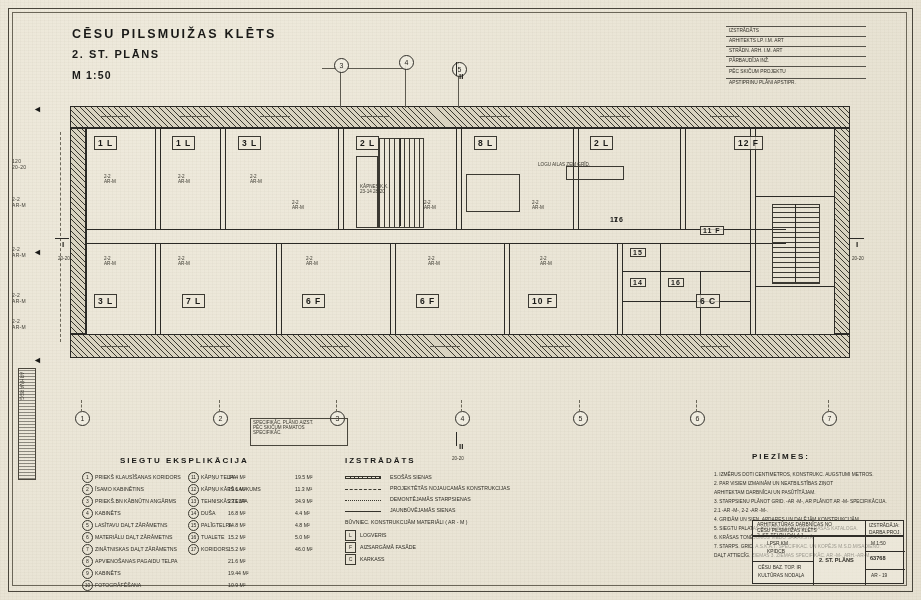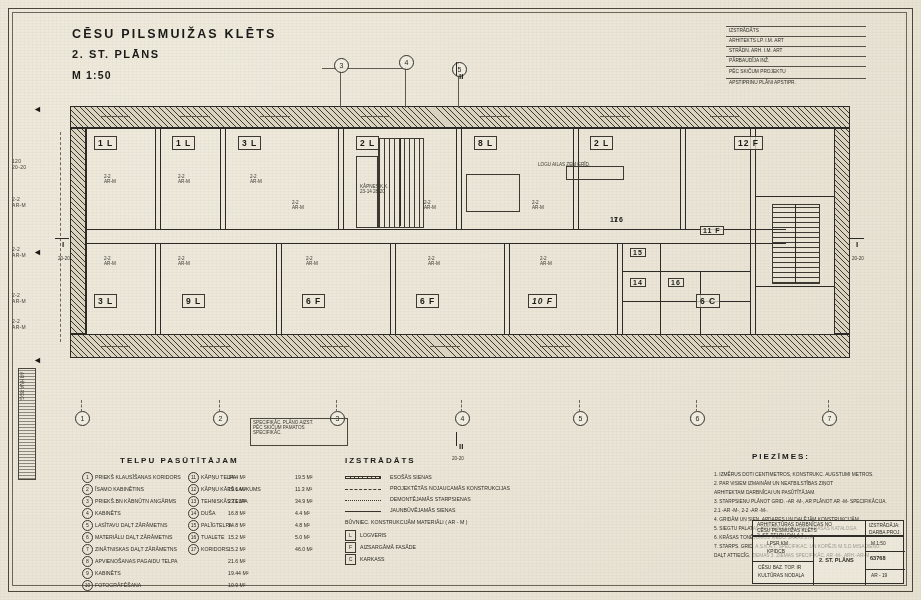--- a/index.html
+++ b/index.html
@@ -199,24 +199,24 @@
 
     <div class="rlabel" style="left:34px;top:40px;">1 L</div>
     <div class="rlabel" style="left:112px;top:40px;">1 L</div>
     <div class="rlabel" style="left:178px;top:40px;">3 L</div>
     <div class="rlabel" style="left:296px;top:40px;">2 L</div>
     <div class="rlabel" style="left:414px;top:40px;">8 L</div>
     <div class="rlabel" style="left:530px;top:40px;">2 L</div>
     <div class="rlabel" style="left:636px;top:40px;margin-left:38px;">12 F</div>
 
     <div class="rlabel" style="left:34px;top:198px;">3 L</div>
-    <div class="rlabel" style="left:122px;top:198px;">9 L</div>
+    <div class="rlabel" style="left:122px;top:198px;">7 L</div>
     <div class="rlabel" style="left:242px;top:198px;">6 F</div>
     <div class="rlabel" style="left:356px;top:198px;">6 F</div>
-    <div class="rlabel" style="left:468px;top:198px;font-style:italic;">10 F</div>
+    <div class="rlabel" style="left:468px;top:198px;">10 F</div>
     <div class="rlabel" style="left:636px;top:198px;">6 C</div>
 
     <div class="rlabel" style="left:570px;top:152px;padding:0 2px;font-size:7px;">15</div>
     <div class="rlabel" style="left:570px;top:182px;padding:0 2px;font-size:7px;">14</div>
     <div class="rlabel" style="left:608px;top:182px;padding:0 2px;font-size:7px;">16</div>
     <div class="rlabel" style="left:640px;top:130px;padding:0 2px;font-size:7px;">11 F</div>
     <div class="rlabel" style="left:552px;top:120px;padding:0 2px;font-size:7px;border:none;background:none;">16</div>
     <div class="txt" style="left:550px;top:120px;font-size:7px;font-weight:bold;">17</div>
 
     <div class="tinytxt" style="left:44px;top:78px;">2-2<br>AR-M</div>
@@ -295,21 +295,21 @@
   <div class="txt" style="left:33px;top:104px;font-size:9px;font-weight:bold;">◄</div>
   <div class="txt" style="left:33px;top:247px;font-size:9px;font-weight:bold;">◄</div>
   <div class="txt" style="left:33px;top:355px;font-size:9px;font-weight:bold;">◄</div>
 
   <div class="sidebar-strip"></div>
   <div class="tinytxt" style="left:24px;top:372px;transform:rotate(90deg);transform-origin:left top;width:100px;">ARHĪVA  REĢ.</div>
 
   <div class="ln" style="left:250px;top:418px;width:96px;height:26px;border:1px solid #4a473d;background:transparent;"></div>
   <div class="tinytxt" style="left:253px;top:420px;">SPECIFIKĀC. PLĀNO AIZST.<br>PĒC  SKIČUM  PAMATOS<br>SPECIFIKĀC.</div>
 
-  <div class="legend-title" style="left:120px;top:456px;">TELPU  PASŪTĪTĀJAM</div>
+  <div class="legend-title" style="left:120px;top:456px;">SIEGTU  EKSPLIKĀCIJA</div>
 
   <div>
     <div class="num" style="left:82px;top:472px;">1</div>
     <div class="li" style="left:95px;top:474px;">PRIEKŠ KLAUSĪŠANAS  KORIDORS</div>
     <div class="li" style="left:228px;top:474px;">14.4 M²</div>
 
     <div class="num" style="left:82px;top:484px;">2</div>
     <div class="li" style="left:95px;top:486px;">ĪSAMO  KABINĒTINS</div>
     <div class="li" style="left:228px;top:486px;">19.6 M²</div>
 

